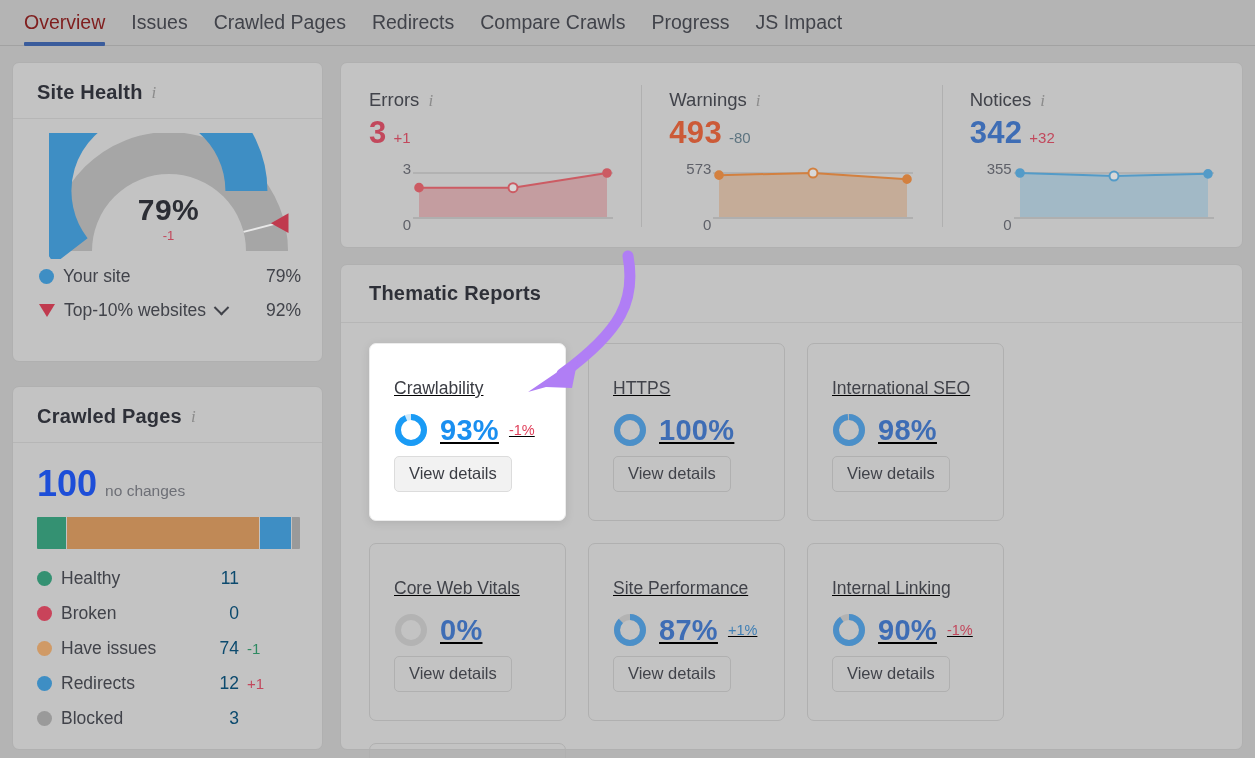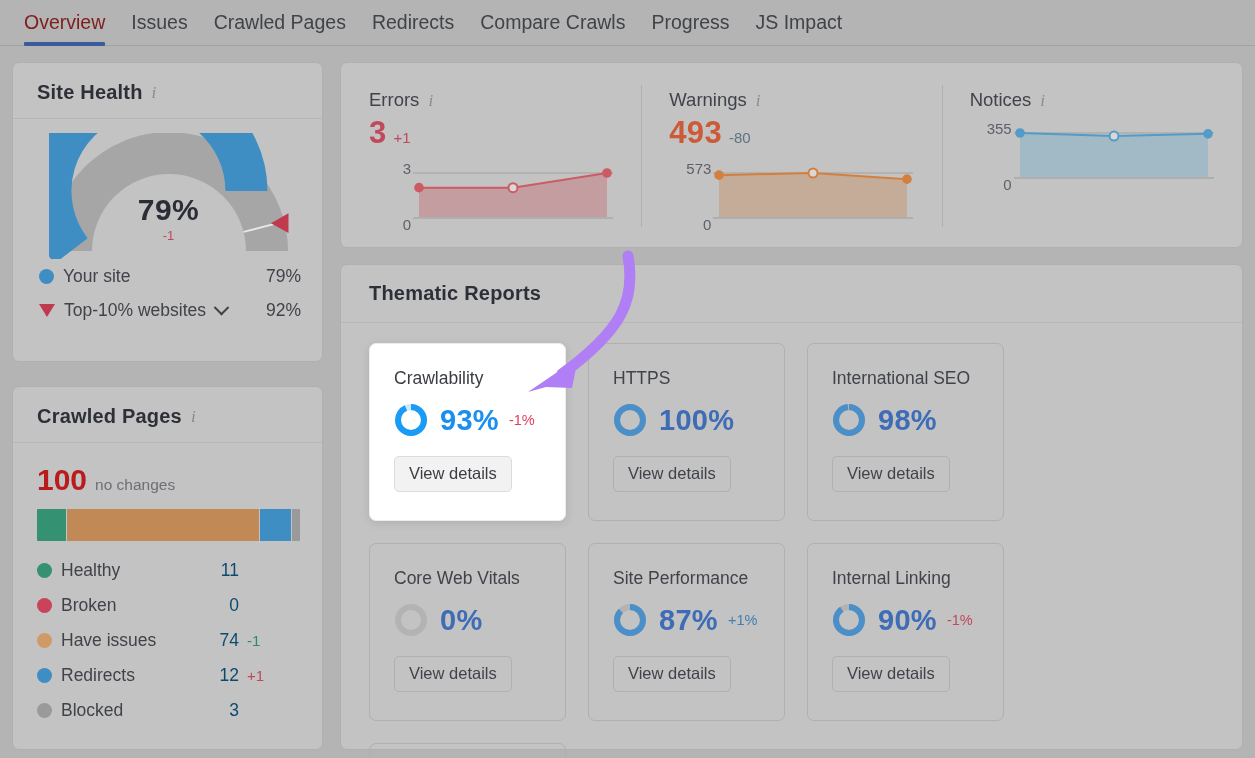--- a/index.html
+++ b/index.html
@@ -76,21 +76,21 @@
   }
   .chev {
     display: inline-block; width: 11px; height: 11px; margin-left: 10px;
     border-right: 2.4px solid #41434a; border-bottom: 2.4px solid #41434a;
     transform: rotate(45deg) translate(-2px,-2px); cursor: pointer;
   }
 
   
   #cp-body { padding: 20px 24px 0 24px; }
   #cp-count { display: flex; align-items: baseline; }
-  #cp-num { font-size: 30px; font-weight: bold; color: #b91c1c; }
+  #cp-num { font-size: 36px; font-weight: bold; color: #1d4ed8; }
   #cp-sub { font-size: 15.5px; color: #6d6f76; margin-left: 8px; }
   #cp-bar {
     display: flex; height: 32px; margin-top: 12px; width: 263px; overflow: hidden;
     border-radius: 1px; gap: 1px;
   }
   #cp-bar > div { height: 100%; }
   #cp-legend { margin-top: 12px; }
   #cp-legend .legend-row { padding: 0; height: 35px; font-size: 17.5px; }
   #cp-legend .lbl { flex: 0 0 148px; }
   #cp-legend .val { color: #0c4a6e; width: 30px; text-align: right; }
@@ -121,21 +121,21 @@
   #thematic {
     position: absolute; left: 340px; top: 218px; width: 903px; height: 486px;
   }
   #tr-head { height: 58px; display: flex; align-items: center; padding-left: 28px; border-bottom: 1px solid #b6b6b6; }
   #tr-grid {
     padding: 20px 20px 0 28px; display: flex; flex-wrap: wrap; gap: 22px 22px;
   }
   .tcard {
     width: 197px; height: 178px;
     border: 1px solid #b0b0b0; border-radius: 7px;
-    padding: 24px 0 0 24px; position: relative; background: transparent;
+    padding: 34px 0 0 24px; position: relative; background: transparent; text-decoration: underline;
   }
   .tcard.highlight {
     background: #ffffff; border-color: #ececec;
     box-shadow: 0 2px 10px rgba(0,0,0,.10);
   }
   .tc-title { font-size: 17.5px; color: #41434a; }
   .tcard.highlight .tc-title { color: #3b3d44; }
   .tc-score { display: flex; align-items: center; margin-top: 14px; }
   .tc-pct { font-size: 29px; font-weight: bold; color: #3e6db5; margin-left: 12px; letter-spacing: .3px; }
   .tcard.highlight .tc-pct { color: #1a8ff0; }
@@ -296,20 +296,24 @@
             <polygon points="6,52 6,10.150087260034901 100,8 194,14.143106457242581 194,52" fill="rgba(200,150,110,0.50)"></polygon>
             <polyline points="6,10.150087260034901 100,8 194,14.143106457242581" fill="none" stroke="#d3803f" stroke-width="2"></polyline>
             <circle cx="6" cy="10.150087260034901" r="3.8" fill="#d3803f" stroke="#d3803f" stroke-width="2"></circle>
             <circle cx="100" cy="8" r="4.5" fill="#d8d8d8" stroke="#d3803f" stroke-width="2"></circle>
             <circle cx="194" cy="14.143106457242581" r="3.8" fill="#d3803f" stroke="#d3803f" stroke-width="2"></circle>
           </svg>
         </div>
       </div>
       <div class="metric">
         <div class="m-title"><span>Notices</span><span class="info-i">i</span></div>
+        <div class="m-value">
+          <span class="m-num" style="color: rgb(62, 109, 181);">342</span>
+          <span class="m-delta" style="color: rgb(194, 72, 92);">+32</span>
+        </div>
         <div class="m-chart">
           <div class="m-axis">
             <span class="hi">355</span>
             <span class="lo">0</span>
           </div>
           <svg class="m-spark" width="200" height="60" viewBox="0 0 200 60">
             <line x1="0" y1="8" x2="200" y2="8" stroke="#adadad" stroke-width="1.5"></line>
             <line x1="0" y1="53" x2="200" y2="53" stroke="#a8a8a8" stroke-width="1.5"></line>
             <polygon points="6,52 6,8 100,11.098591549295776 194,8.867605633802818 194,52" fill="rgba(140,178,200,0.60)"></polygon>
             <polyline points="6,8 100,11.098591549295776 194,8.867605633802818" fill="none" stroke="#539bc8" stroke-width="2"></polyline>

